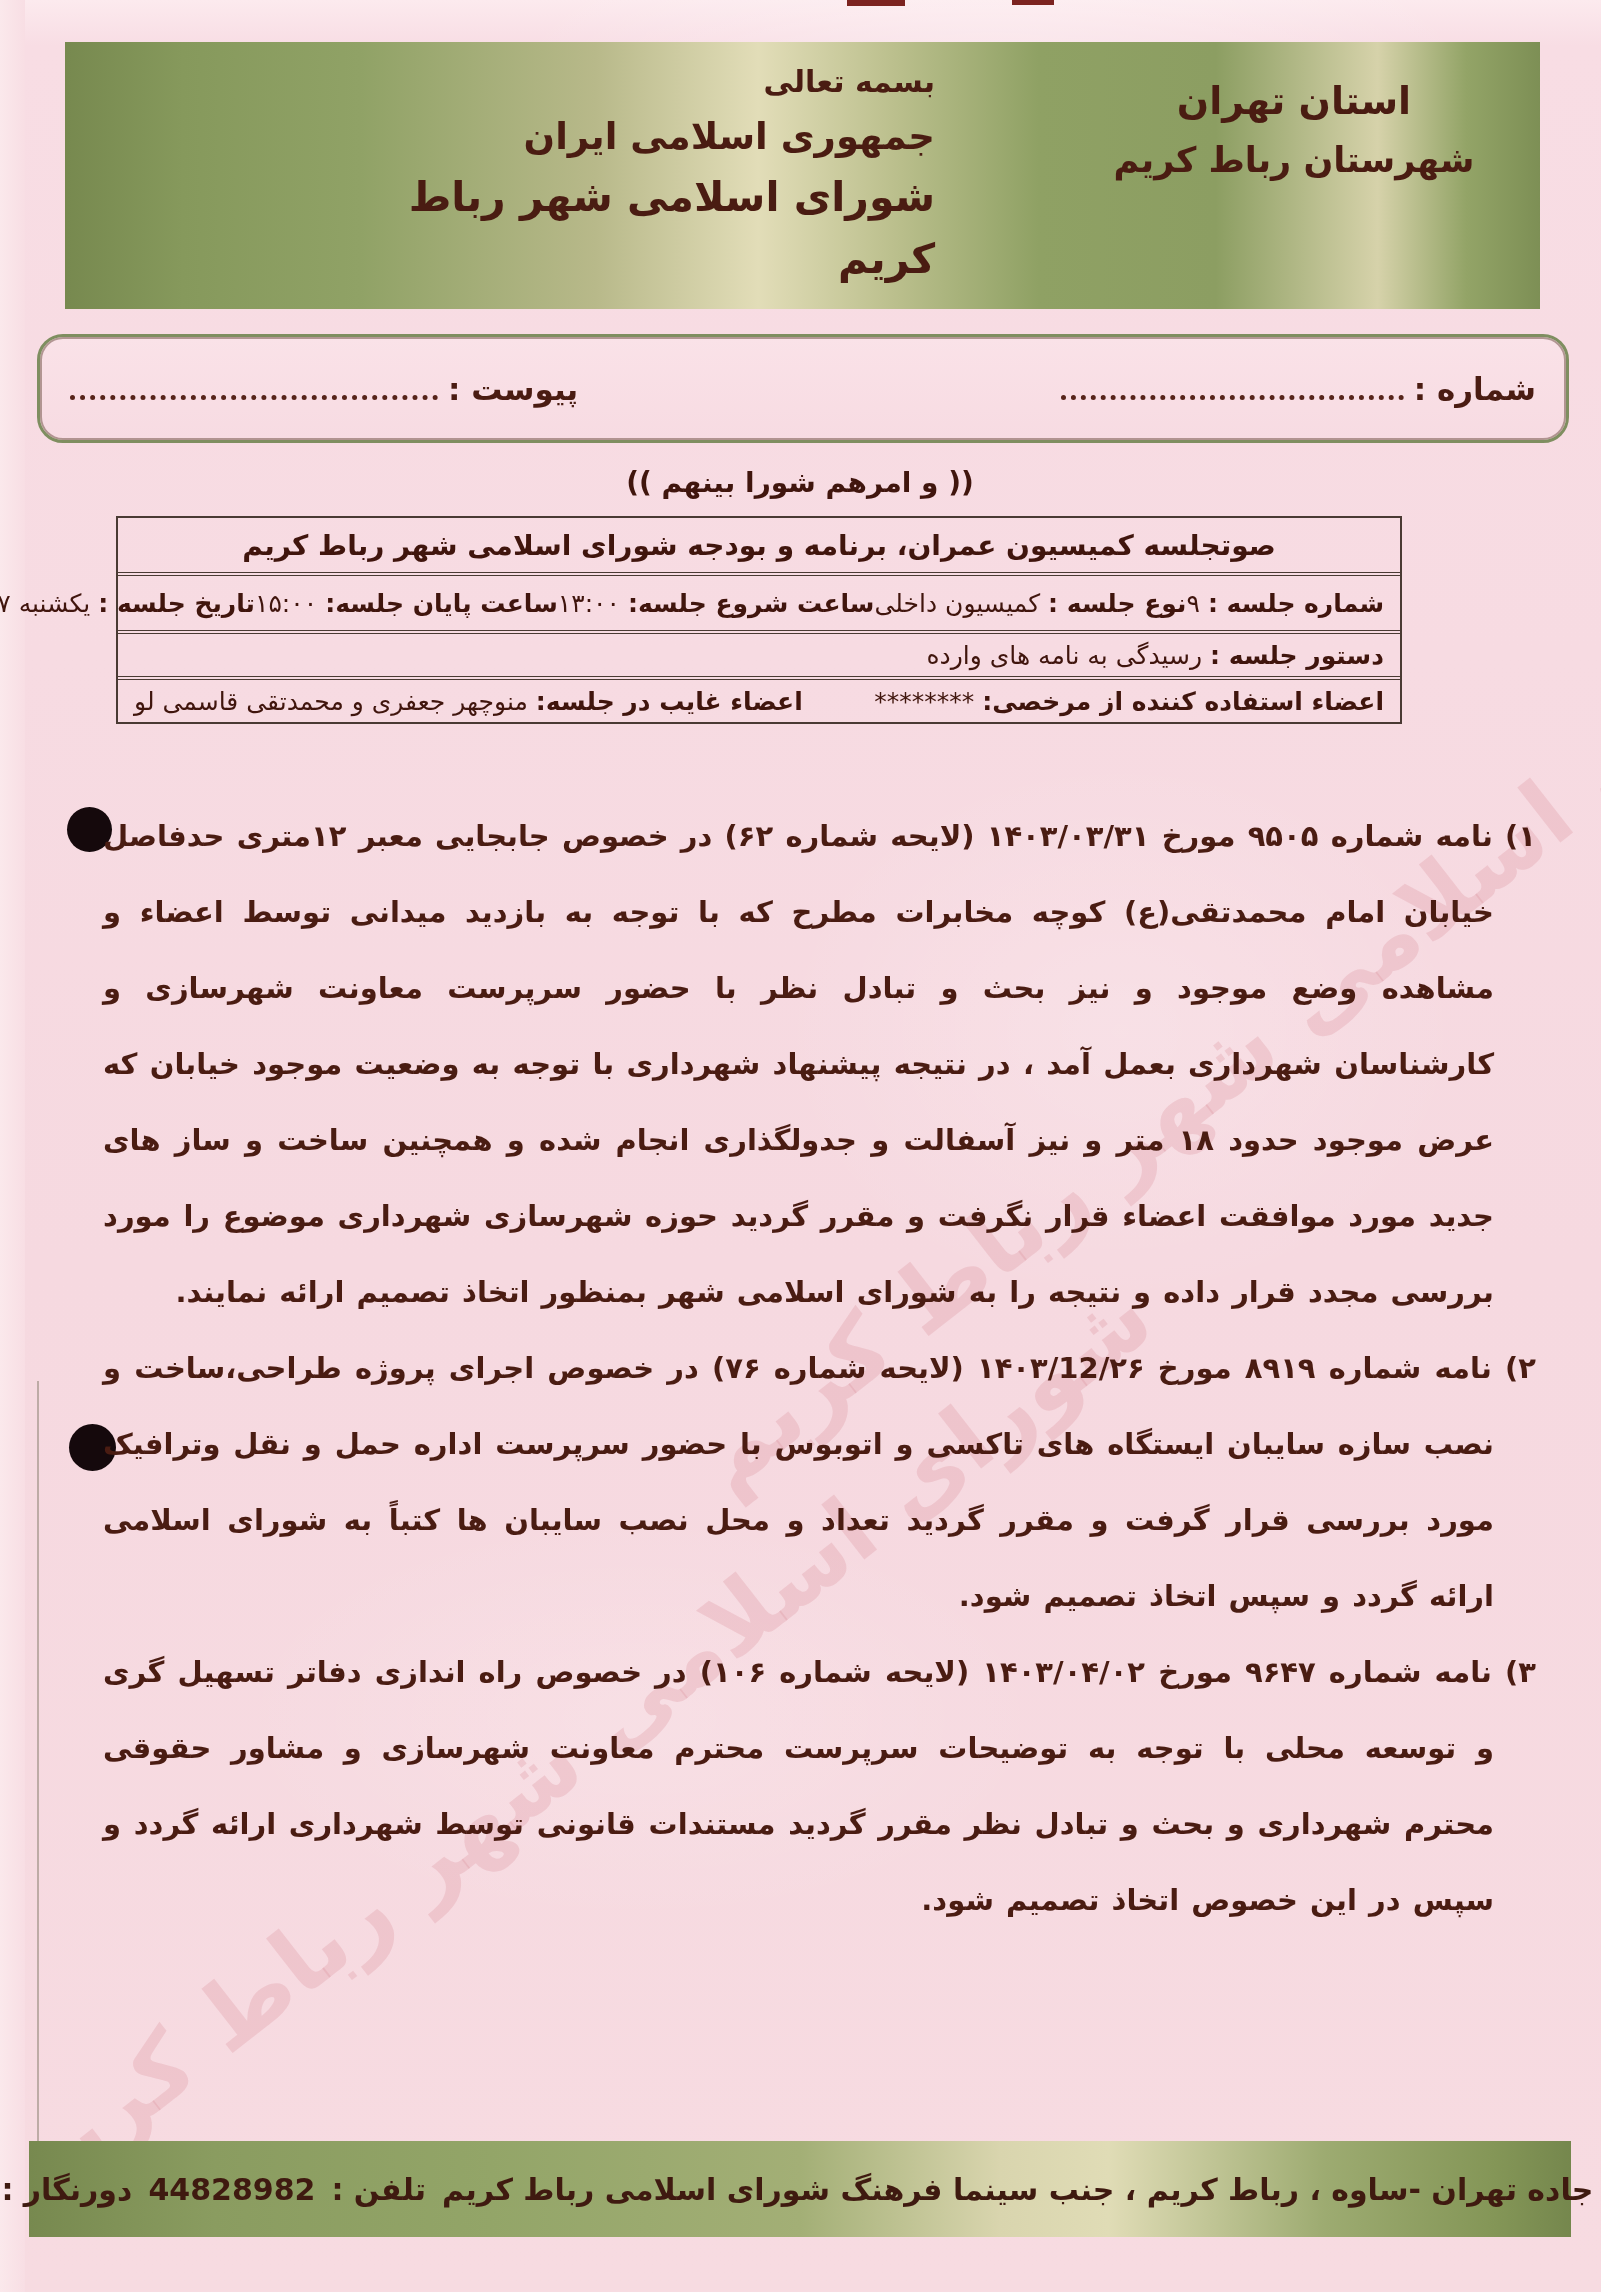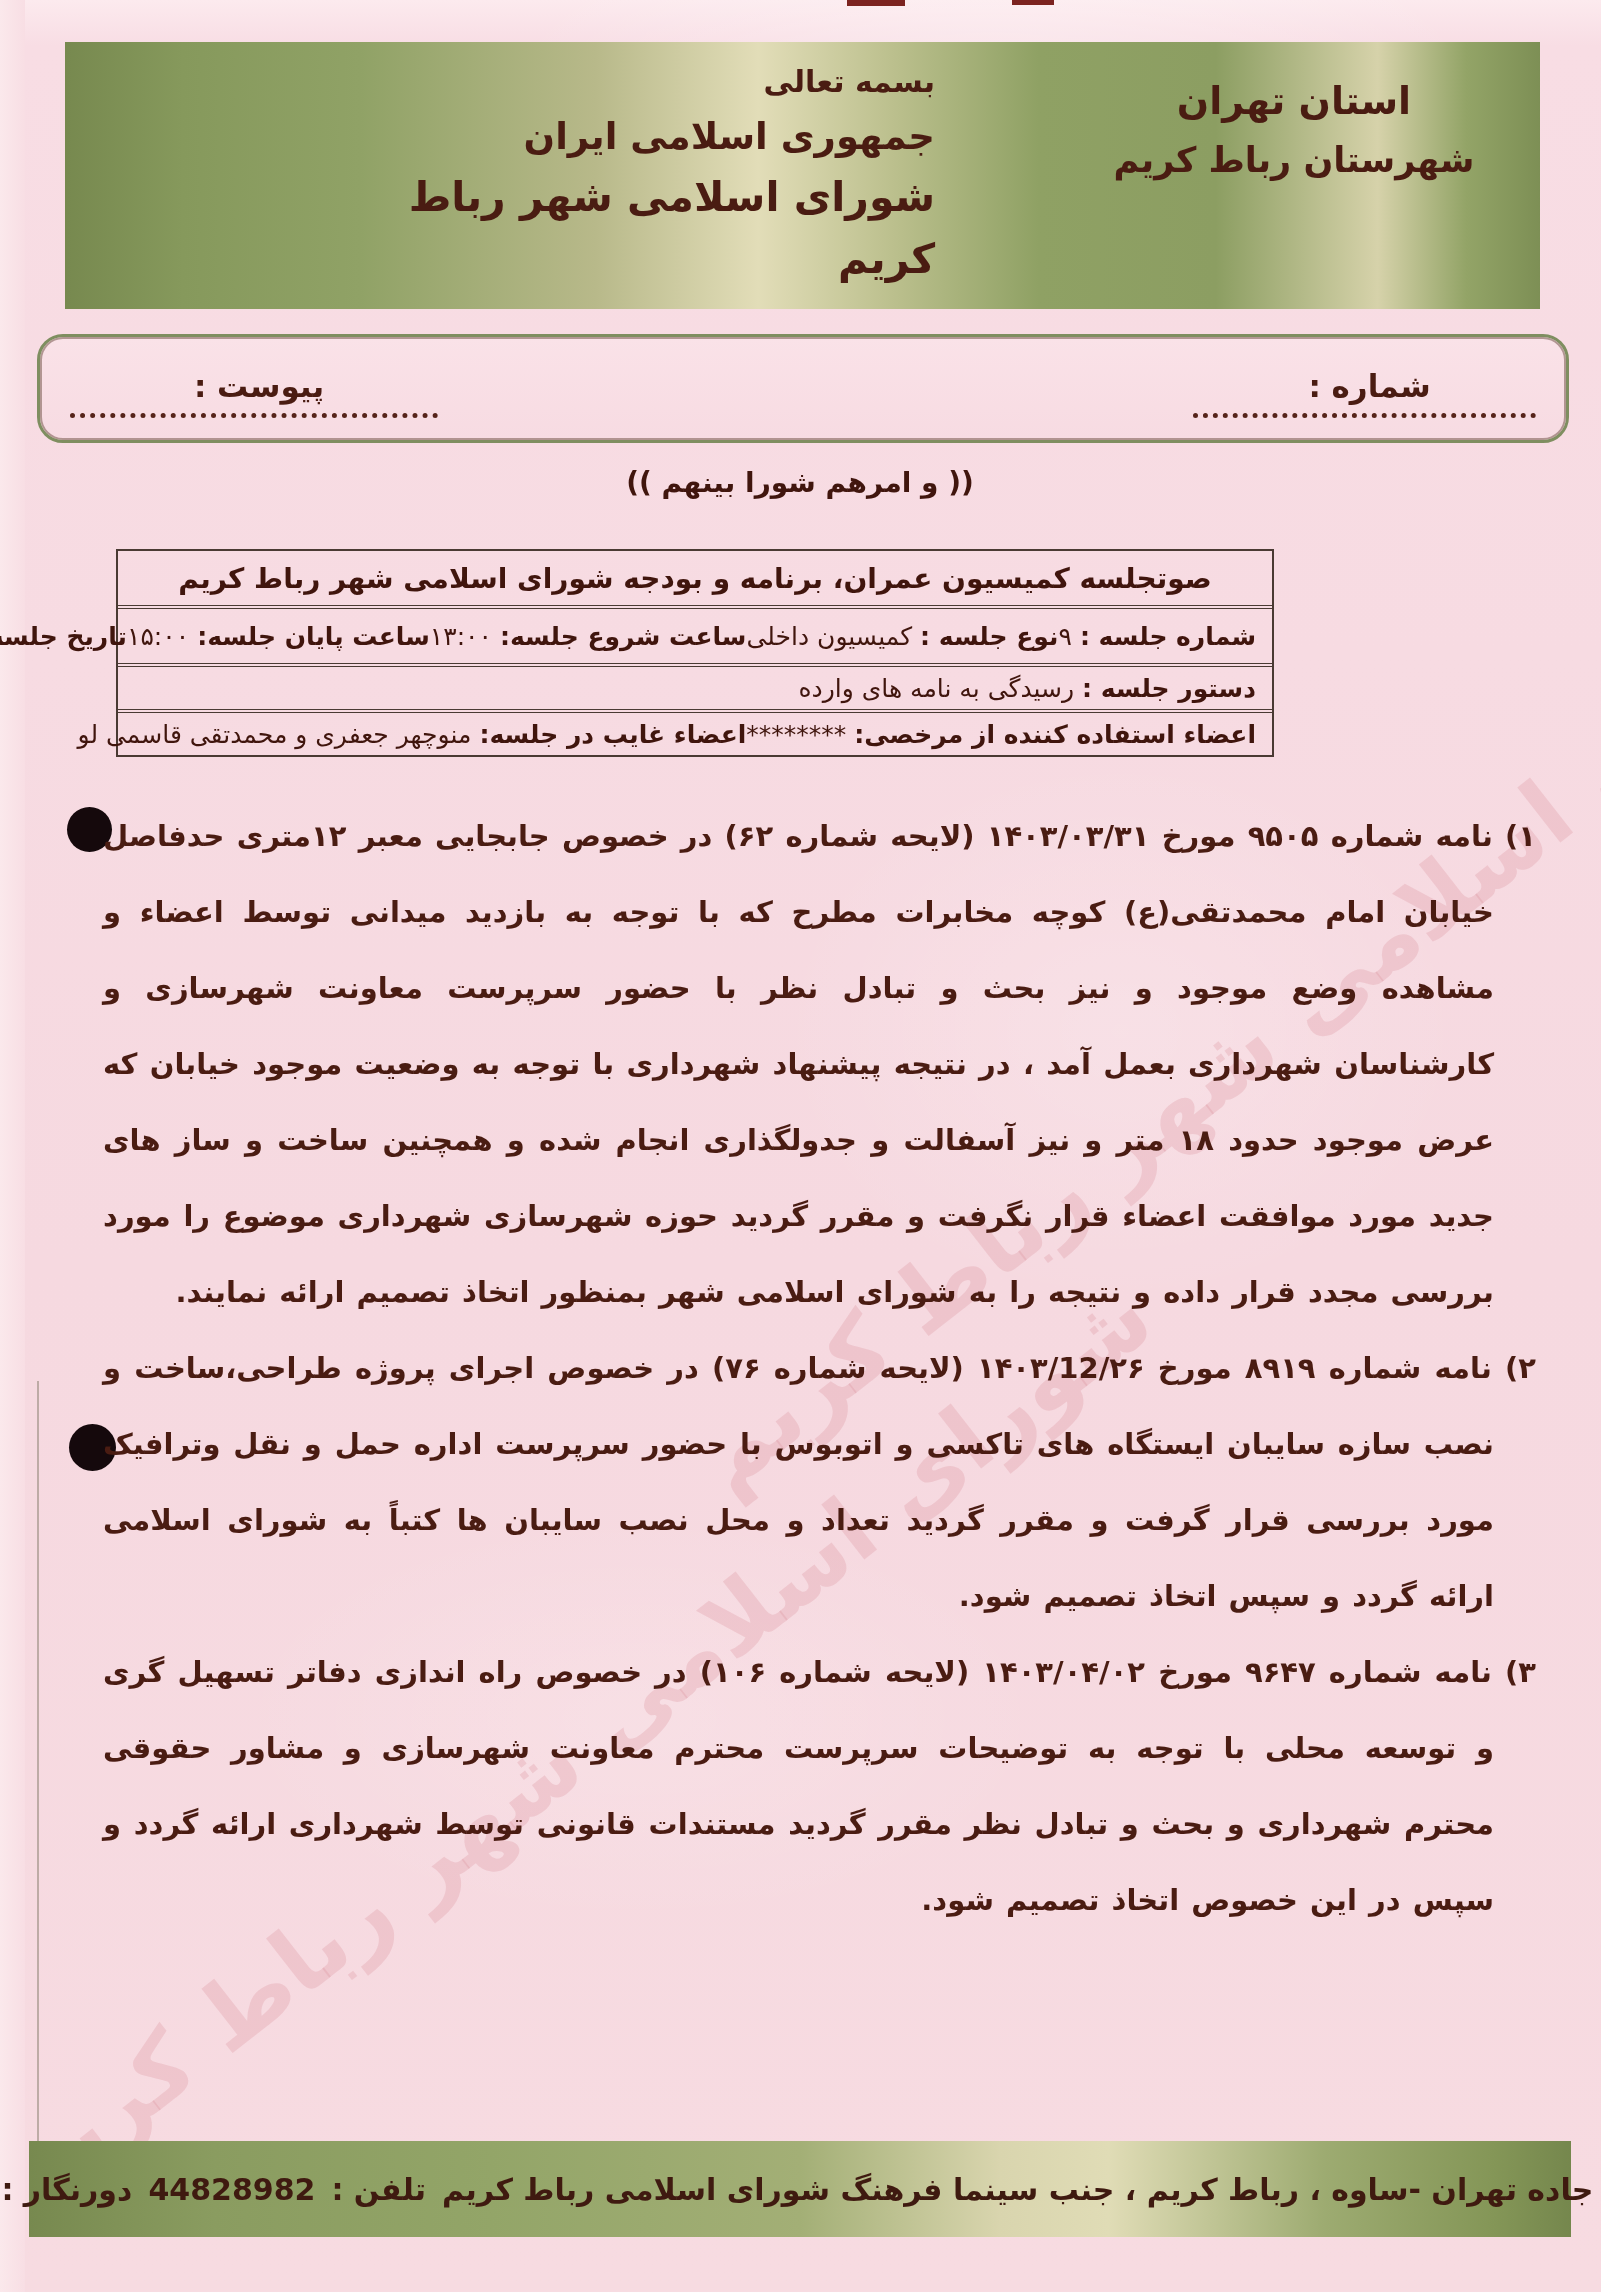--- a/index.html
+++ b/index.html
@@ -33,32 +33,32 @@
   .hdr-right .l2{font-size:35px;line-height:60px;}
   
   .ref-box{
     position:absolute;left:38px;top:334px;width:1532px;height:109px;
     box-sizing:border-box;border:3px solid #7f8e60;border-radius:26px;
     box-shadow:inset 0 0 0 2px rgba(90,60,45,.45);
     background:linear-gradient(180deg,#fae2e8,#f7dbe2);
     display:flex;align-items:center;justify-content:space-between;
     padding:0 30px;direction:rtl;font-weight:bold;font-size:31px;
   }
-  .ref-group{display:flex;align-items:center;flex-direction:column;}
+  .ref-group{display:flex;align-items:center;}
   .ref-group .lbl{white-space:nowrap;margin-left:10px;}
   .leader{display:inline-block;height:0;border-bottom:5px dotted #56241a;transform:translateY(9px);}
   .leader.w1{width:313px;}
   .leader.w2{width:343px;}
   .leader.w3{width:368px;}
   
   .motto{position:absolute;left:0;top:466px;width:100%;text-align:center;
     font-size:28px;font-weight:bold;color:#40150d;}
   
   .mtable{
-    position:absolute;left:117px;top:549px;width:1158px;box-sizing:border-box;
+    position:absolute;left:117px;top:516px;width:1286px;box-sizing:border-box;
     border:2px solid #4a3a33;direction:rtl;color:#40150d;
   }
   .mrow{box-sizing:border-box;padding:0 16px;display:flex;align-items:center;}
   .mrow + .mrow{border-top:4px double #4a3a33;}
   .mrow.r1{height:54px;justify-content:center;font-weight:bold;font-size:28px;}
   .mrow.r2{height:58px;justify-content:space-between;font-size:25px;}
   .mrow.r3{height:46px;font-size:25px;}
   .mrow.r4{height:46px;justify-content:space-between;font-size:25px;}
   .mrow .lbl{font-weight:bold;white-space:nowrap;}
   .mrow .val{margin-right:8px;white-space:nowrap;}

